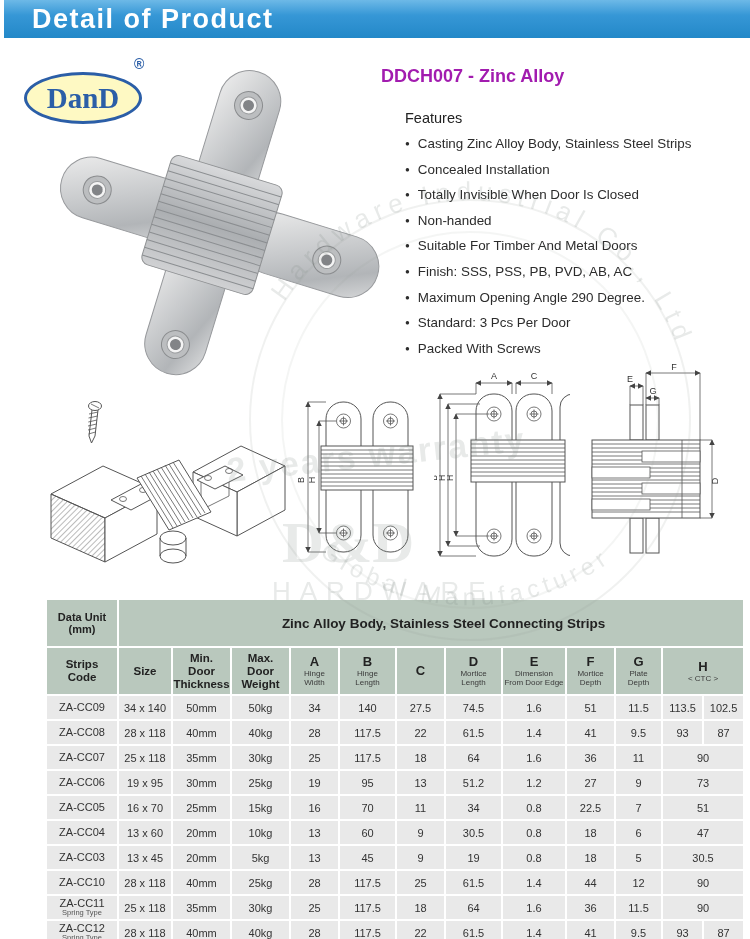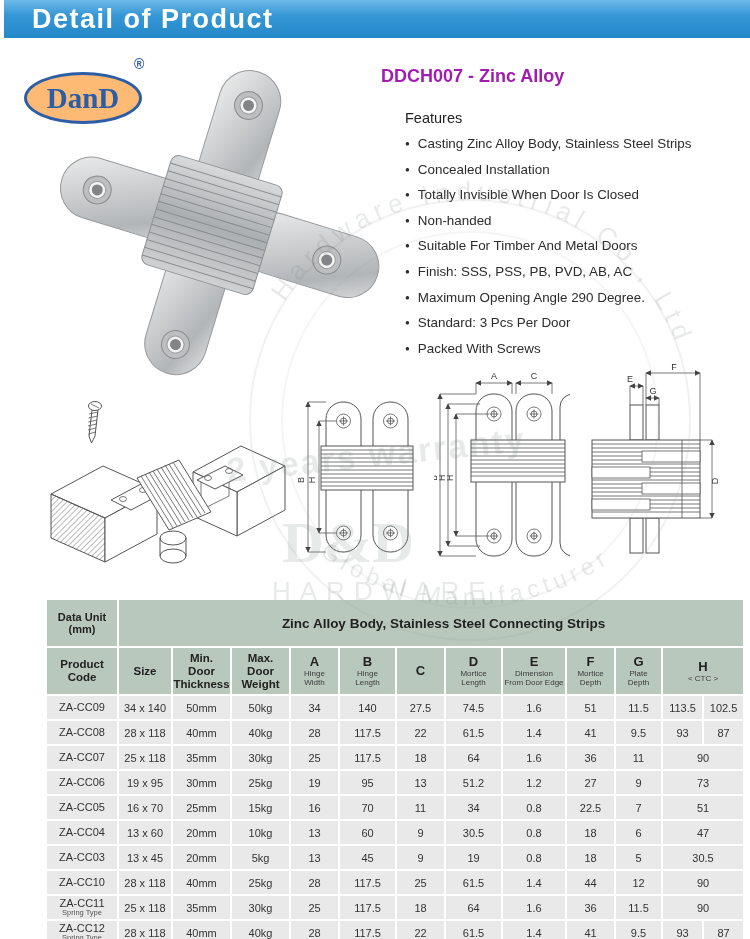--- a/index.html
+++ b/index.html
@@ -9,21 +9,21 @@
   
   .banner{position:absolute;left:4px;top:0;width:750px;height:38px;
     background:linear-gradient(180deg,#6db9e7 0%,#3697d6 40%,#2388c8 100%);
     color:#fff;font-weight:bold;font-size:27px;line-height:38px;
     padding-left:28px;letter-spacing:1.5px;box-sizing:border-box;}
 
   
   .logo{position:absolute;left:24px;top:62px;width:130px;height:62px;}
   .logo .oval{position:absolute;left:0;top:10px;width:112px;height:46px;
     border:3.5px solid #2b5ea7;border-radius:50%;
-    display:flex;align-items:center;justify-content:center;background:#fdba74;text-align:center;}
+    display:flex;align-items:center;justify-content:center;background:#fef9c3;text-align:center;}
   .logo .lg-text{font-family:"Liberation Serif", serif;font-weight:bold;
     font-size:29px;color:#2b5ea7;letter-spacing:0;}
   .logo .reg{position:absolute;left:110px;top:-6px;font-size:14px;color:#2b5ea7;font-weight:bold;}
 
   
   .prod-title{position:absolute;left:381px;top:66px;font-size:18px;font-weight:bold;color:#a21caf;}
   .features-head{position:absolute;left:405px;top:110px;font-size:14.5px;font-weight:normal;color:#222;}
   .features{position:absolute;left:405px;top:136px;margin:0;padding:0;list-style:none;width:340px;}
   .features li{font-size:13.4px;color:#2c2c2c;height:25.6px;line-height:15px;white-space:nowrap;}
   .features li::before{content:"●";font-size:8px;vertical-align:2px;margin-right:8px;color:#2c2c2c;}
@@ -305,21 +305,21 @@
       <col style="width:39px">
       <col style="width:39px">
   </colgroup>
   <thead>
     <tr>
       <th class="du">Data Unit
 (mm)</th>
       <th class="ttl" colspan="12">Zinc Alloy Body, Stainless Steel Connecting Strips</th>
     </tr>
     <tr class="r2">
-      <th>Product
+      <th>Strips
 Code</th>
       <th>Size</th>
       <th>Min.
 Door
 Thickness</th>
       <th>Max.
 Door
 Weight</th>
       <th><div class="letter">A</div><div class="sub">Hinge
 Width</div></th>

